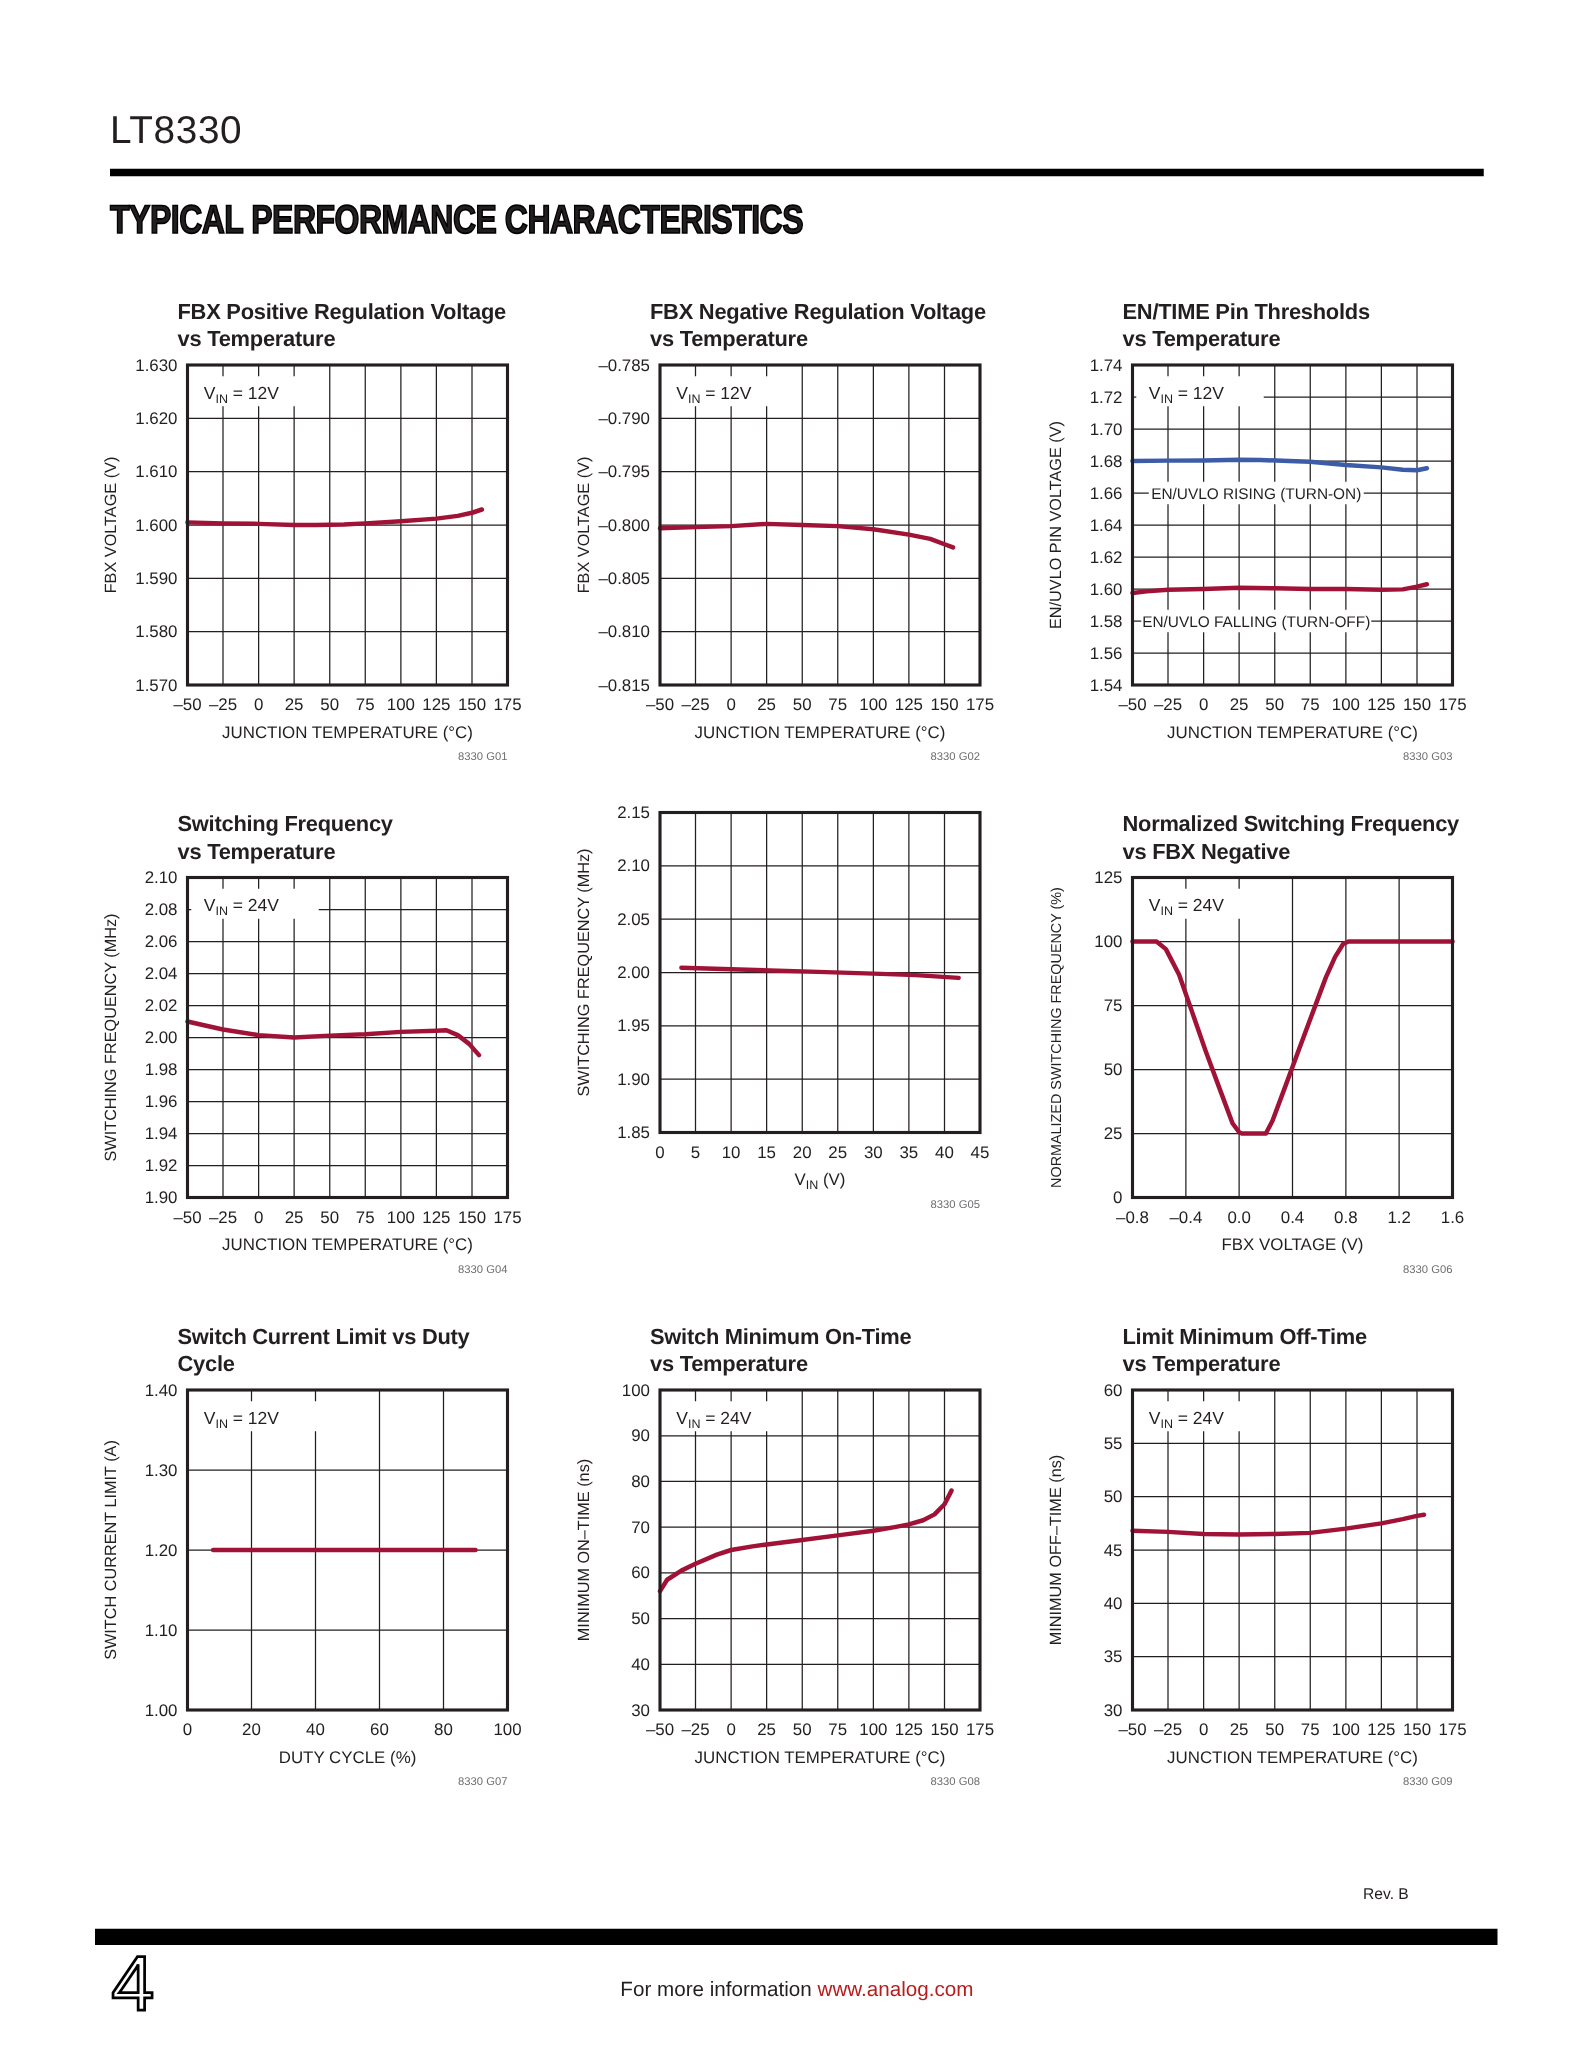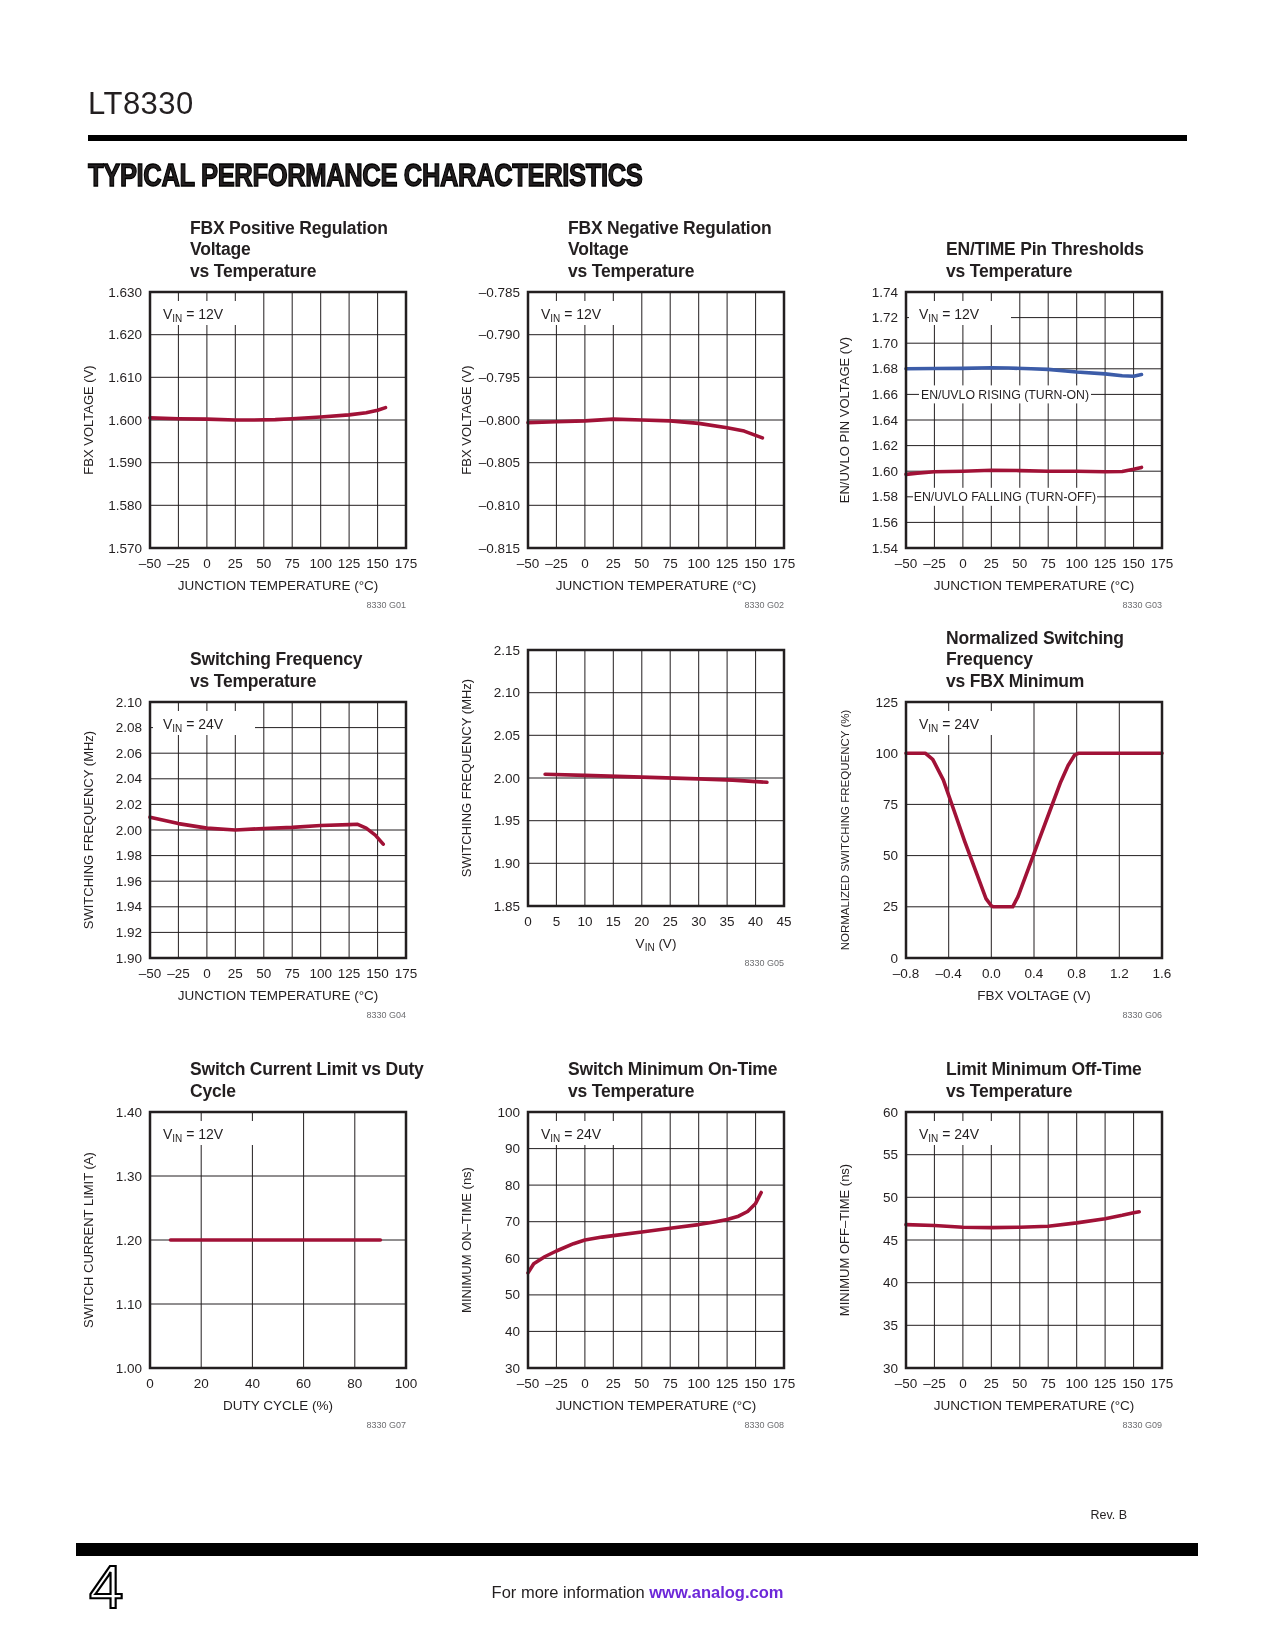--- a/index.html
+++ b/index.html
@@ -5,29 +5,29 @@
   html,body{margin:0;padding:0;background:#e8e8e8;}
   .page{position:relative;width:1275px;height:1650px;background:#ffffff;margin:0 auto;
         font-family:"Liberation Sans","DejaVu Sans",sans-serif;color:#231f20;overflow:hidden;}
   .part-number{position:absolute;left:88px;top:86px;font-size:31px;font-weight:400;letter-spacing:0.5px;text-align:right;}
   .header-rule{position:absolute;left:88px;top:135px;width:1099px;height:6px;background:#000;}
   .section-title{position:absolute;left:88px;top:157px;font-size:32px;font-weight:bold;
         letter-spacing:-0.5px;-webkit-text-stroke:1.3px #000;transform:scaleX(0.80);transform-origin:left top;white-space:nowrap;}
   .charts-grid{position:absolute;left:80px;top:230px;display:grid;
         grid-template-columns:repeat(3,345px);column-gap:33px;row-gap:22px;}
   .chart{width:345px;}
-  .chart-title{margin-left:110px;height:52px;display:flex;flex-direction:column;justify-content:flex-end;
+  .chart-title{margin-left:62px;height:52px;display:flex;flex-direction:column;justify-content:flex-end;
         font-size:17.5px;font-weight:bold;line-height:1.22;letter-spacing:-0.2px;}
   .chart-title sub{font-size:68%;}
   .chart-plot{line-height:0;margin-top:4px;}
   .rev{position:absolute;right:148px;top:1484px;font-size:12.5px;margin-top:24px;}
   .footer-bar{position:absolute;left:76px;top:1543px;width:1122px;height:13px;background:#000;}
   .pgnum-holder{position:absolute;left:86px;top:1548px;line-height:0;}
   .footer-info{position:absolute;left:0;right:0;top:1583px;text-align:center;font-size:16.5px;}
-  .footer-info a{color:#6d28d9;text-decoration:none;cursor:pointer;font-weight:bold;}
+  .footer-info a{color:#b91c1c;text-decoration:none;cursor:pointer;}
 </style>
 </head>
 <body>
 
 <div class="page">
 
   <div class="part-number">LT8330</div>
   <div class="header-rule"></div>
   <div class="section-title">TYPICAL PERFORMANCE CHARACTERISTICS</div>
 
@@ -268,21 +268,21 @@
             <text x="297.6" y="282" font-size="13.5" text-anchor="middle">40</text>
             <text x="326.0" y="282" font-size="13.5" text-anchor="middle">45</text>
             <text x="198" y="304" font-size="13.5" text-anchor="middle">V<tspan font-size="10" dy="3">IN</tspan><tspan dy="-3"> (V)</tspan></text>
             <text transform="rotate(-90 13 134)" x="13" y="134" font-size="13" text-anchor="middle">SWITCHING FREQUENCY (MHz)</text>
             <text x="326" y="322" font-size="9" fill="#6D6E71" text-anchor="end">8330 G05</text>
           </svg></div>
     </div>
     <div class="chart">
       <div class="chart-title">
           <div>Normalized Switching Frequency</div>
-          <div>vs FBX Minimum</div>
+          <div>vs FBX Negative</div>
         </div>
       <div class="chart-plot"><svg width="345" height="332" viewBox="0 0 345 332" fill="#231F20" font-family="Liberation Sans, DejaVu Sans, sans-serif">
             <line x1="112.7" y1="6" x2="112.7" y2="262" stroke="#231F20" stroke-width="1"></line>
             <line x1="155.3" y1="6" x2="155.3" y2="262" stroke="#231F20" stroke-width="1"></line>
             <line x1="198.0" y1="6" x2="198.0" y2="262" stroke="#231F20" stroke-width="1"></line>
             <line x1="240.7" y1="6" x2="240.7" y2="262" stroke="#231F20" stroke-width="1"></line>
             <line x1="283.3" y1="6" x2="283.3" y2="262" stroke="#231F20" stroke-width="1"></line>
             <line x1="70" y1="57.2" x2="326" y2="57.2" stroke="#231F20" stroke-width="1"></line>
             <line x1="70" y1="108.4" x2="326" y2="108.4" stroke="#231F20" stroke-width="1"></line>
             <line x1="70" y1="159.6" x2="326" y2="159.6" stroke="#231F20" stroke-width="1"></line>

